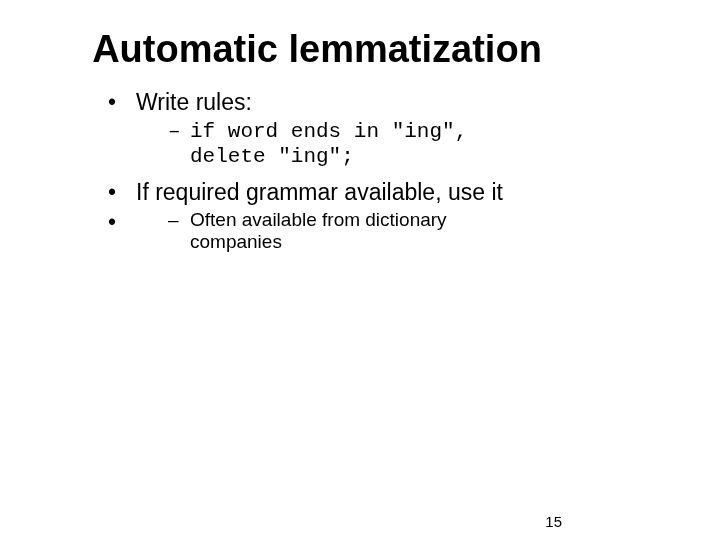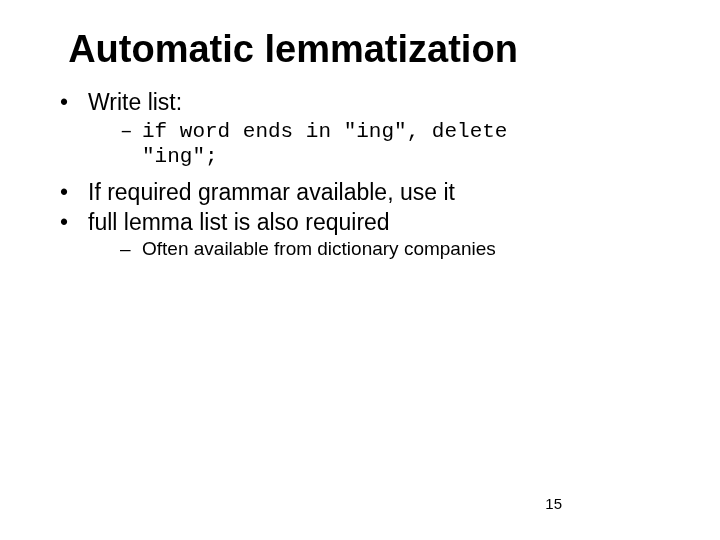--- a/index.html
+++ b/index.html
@@ -10,20 +10,21 @@
     background: #ffffff;
     font-family: Arial, Helvetica, sans-serif;
     color: #000;
     overflow: hidden;
   }
   .slide {
     position: relative;
     width: 586px;
     height: 540px;
     box-sizing: border-box;
+    padding-left: 48px;
   }
   .title {
     font-size: 38px;
     font-weight: bold;
     text-align: center;
     padding-top: 28px;
     padding-bottom: 10px;
   }
   .body {
     padding: 8px 50px 0 60px;
@@ -79,49 +80,48 @@
   }
   ul.lvl2-sans > li::before {
     content: "–";
     position: absolute;
     left: 0;
     top: 0;
   }
   .pagenum {
     position: absolute;
     right: 24px;
-    bottom: 28px;
+    bottom: 10px;
     font-size: 15px;
   }
 </style>
 </head>
 <body>
 
 <div class="slide">
 
   <div class="title">Automatic lemmatization</div>
 
   <div class="body">
     <ul class="lvl1">
 
       <li>
-        <span>Write list:</span>
+        <span>Write rules:</span>
         <ul class="lvl2-code">
           <li>
             <span>if word ends in "ing", delete "ing";</span>
           </li>
         </ul>
       </li>
 
       <li>
         <span>If required grammar available, use it</span>
       </li>
 
       <li>
-        <span>full lemma list is also required</span>
         <ul class="lvl2-sans">
           <li>
             <span>Often available from dictionary companies</span>
           </li>
         </ul>
       </li>
 
     </ul>
   </div>
 

